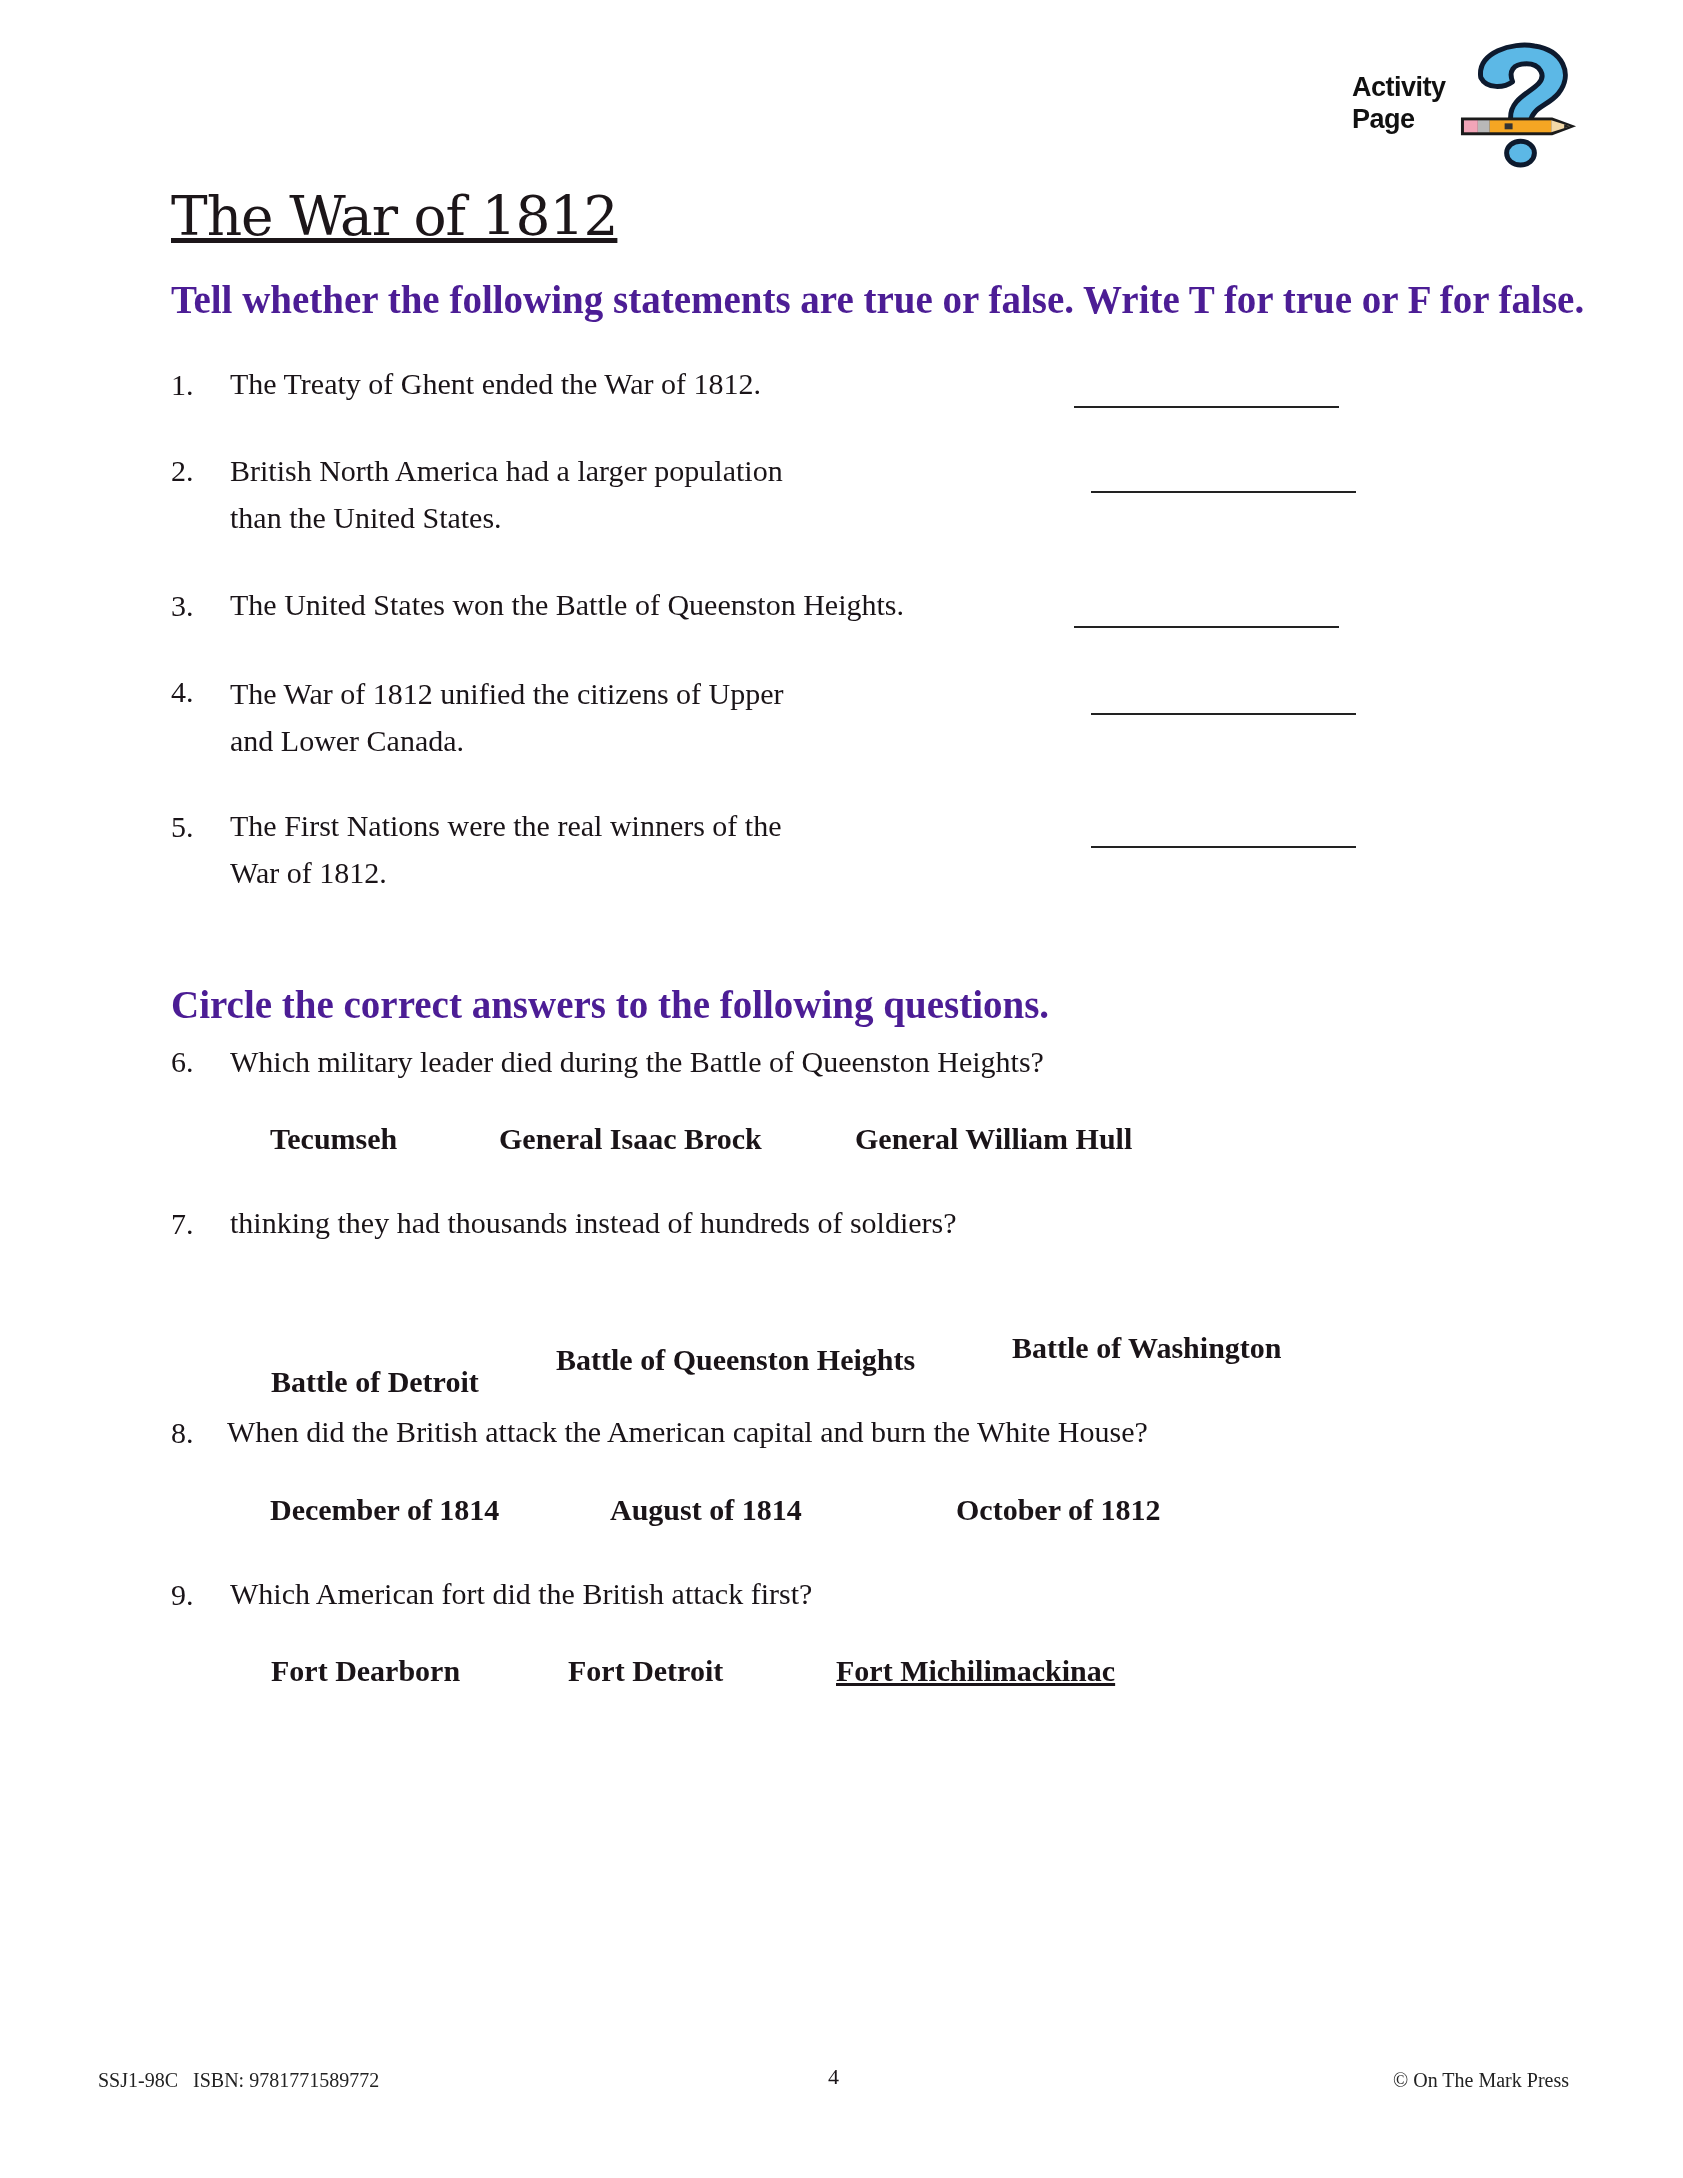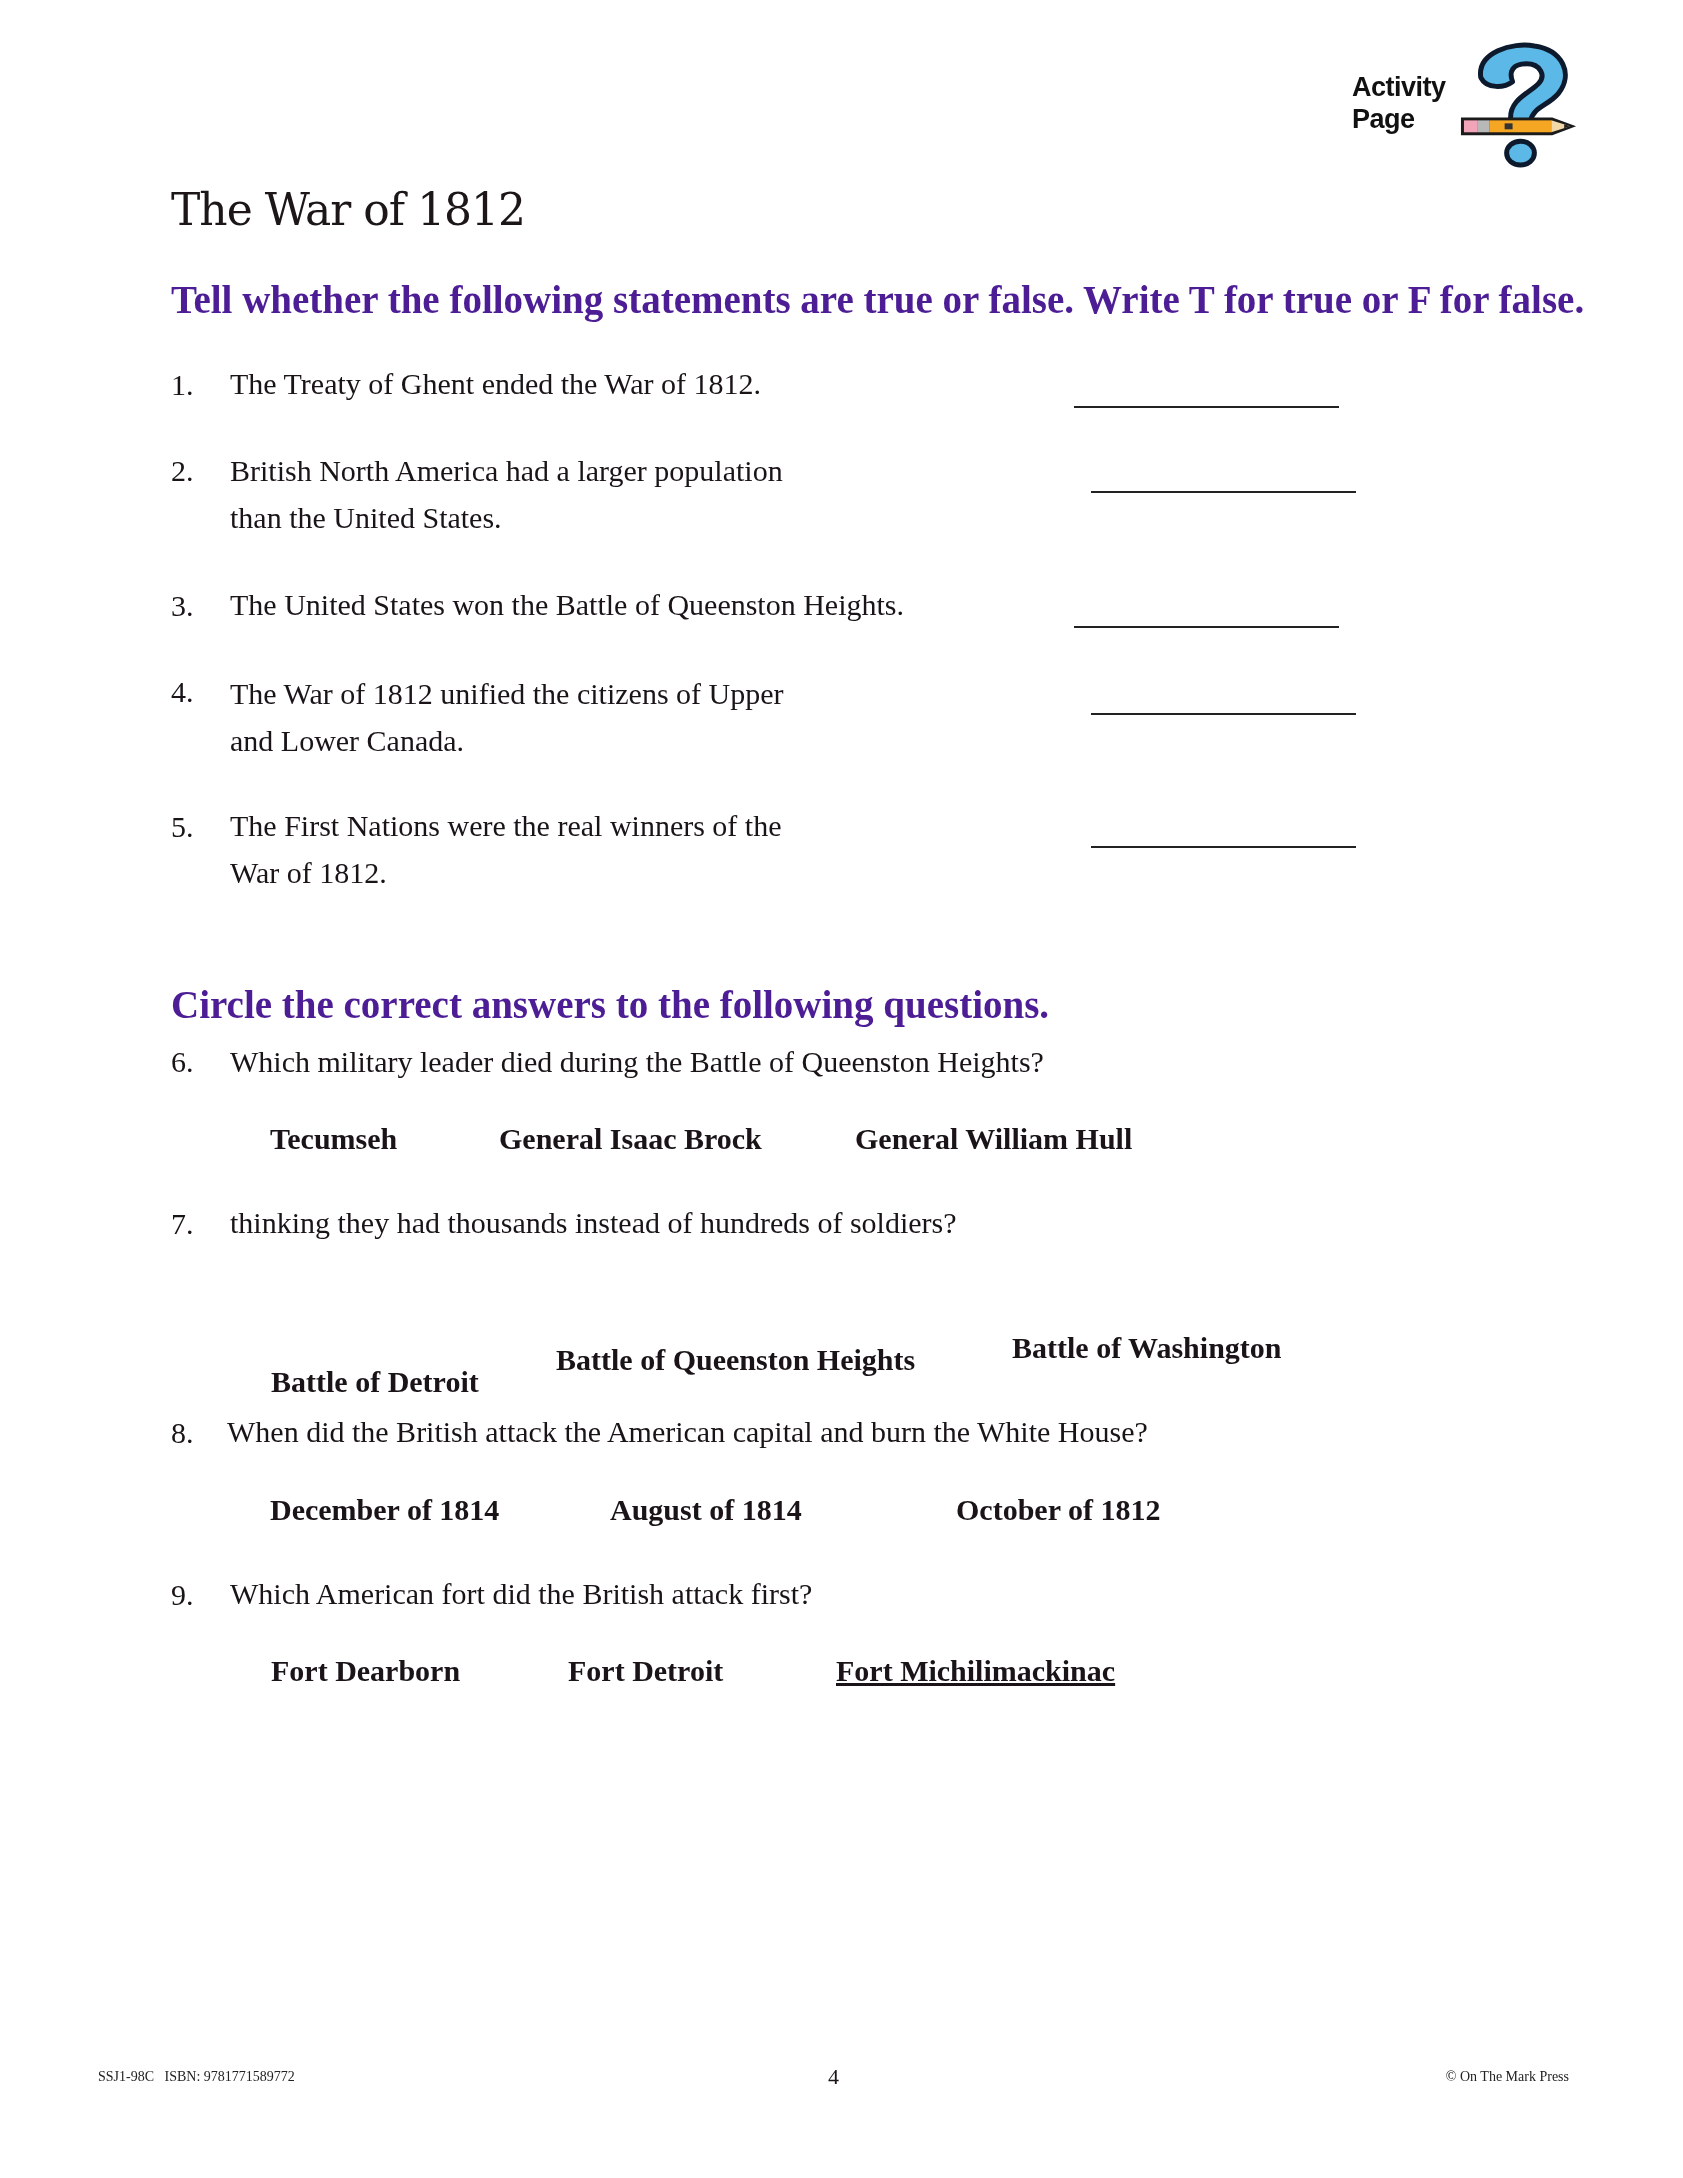--- a/index.html
+++ b/index.html
@@ -1,27 +1,27 @@
 <!DOCTYPE html>
 <html><head>
 <meta charset="utf-8">
 <style>
   html, body { margin:0; padding:0; background:#ffffff; }
   body { width:1683px; height:2178px; position:relative; overflow:hidden; color:#1a1418;
          font-family:"Liberation Serif", "DejaVu Serif", serif; }
   .abs { position:absolute; white-space:nowrap; }
   .logo-text { font-family:"Liberation Sans", "DejaVu Sans", sans-serif; font-weight:bold;
                font-size:27px; line-height:32px; color:#111; letter-spacing:-0.5px; }
-  .title { font-family:"DejaVu Serif", serif; font-size:44px; letter-spacing:-1px; color:#1c1619; }
+  .title { font-family:"DejaVu Serif", serif; font-size:55px; letter-spacing:-1px; color:#1c1619;text-decoration:underline; }
   .instr { font-weight:bold; font-size:39px; color:#4c1d95; }
   .num { font-size:30px; }
   .qtext { font-size:30px; line-height:47px; white-space:normal; }
   .blank { position:absolute; height:0; border-top:2px solid #222; width:265px; }
   .choice { font-weight:bold; font-size:30px; }
-  .footer { font-size:14px; color:#222; }
+  .footer { font-size:20px; color:#222; }
   .pagenum { font-size:22px; }
 </style>
 </head>
 <body>
 
 <div class="abs logo-text" style="left:1352px; top:71px;">
   <div>Activity</div>
   <div>Page</div>
 </div>
 <div class="abs" style="left:1453px; top:38px; width:139px; height:131px;">

